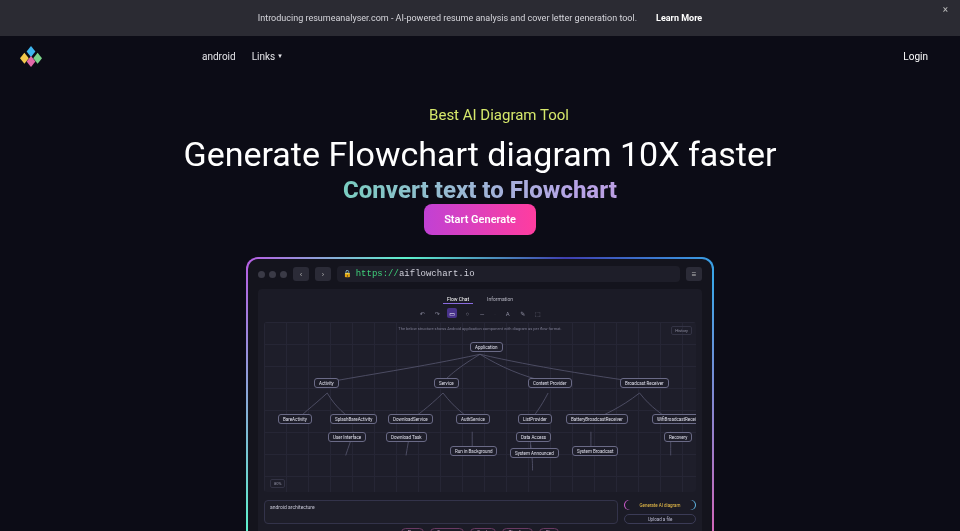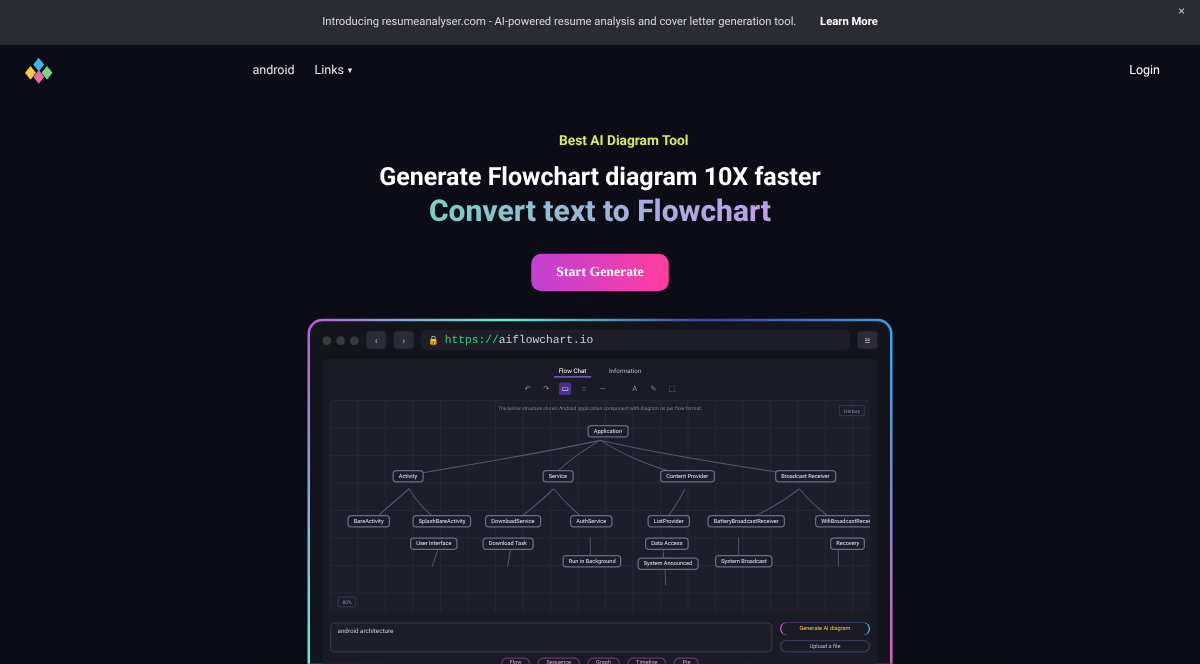--- a/index.html
+++ b/index.html
@@ -51,43 +51,41 @@
     cursor: pointer;
   }
   .signup span {
     background: linear-gradient(90deg, #f7b74a, #4fd6c0, #6a9bff);
     -webkit-background-clip: text; background-clip: text; color: transparent;
     font-weight: 600;
   }
 
   
   .hero { text-align: center; margin-top: 30px; }
-  .badge { font-size: 11px; color: #d6e86b; font-weight: 700; margin-left: 38px; }
+  .badge { font-size: 15px; color: #d6e86b; font-weight: 400; margin-left: 38px; }
   .headline {
     margin-top: 10px;
-    font-size: 20px;
-    font-weight: 700;
+    font-size: 34px;
+    font-weight: 400;
     color: #fff;
   }
   .subhead {
     margin-top: 2px;
     font-size: 24px;
     font-weight: 800;
     background: linear-gradient(90deg, #3dc7d4 5%, #6cd8b8 30%, #b7a3e6 60%, #d388cf 90%);
     -webkit-background-clip: text; background-clip: text; color: transparent;
   }
   .cta {
-    margin-top: 20px;
     display: inline-block;
     padding: 9px 20px;
     border-radius: 8px;
     background: linear-gradient(90deg, #c141d4, #ff3d9f);
     font-size: 11px; font-weight: 600; color: #fff;
     cursor: pointer;
-    font-family: Liberation Serif, serif;
   }
 
   
   .preview {
     margin: 22px auto 0;
     width: 468px;
     border-radius: 12px;
     padding: 2px;
     background: linear-gradient(120deg, #b85be4, #5df2cc 25%, #3f3fb0 50%, #3aa6e8 75%, #e160b4);
   }

